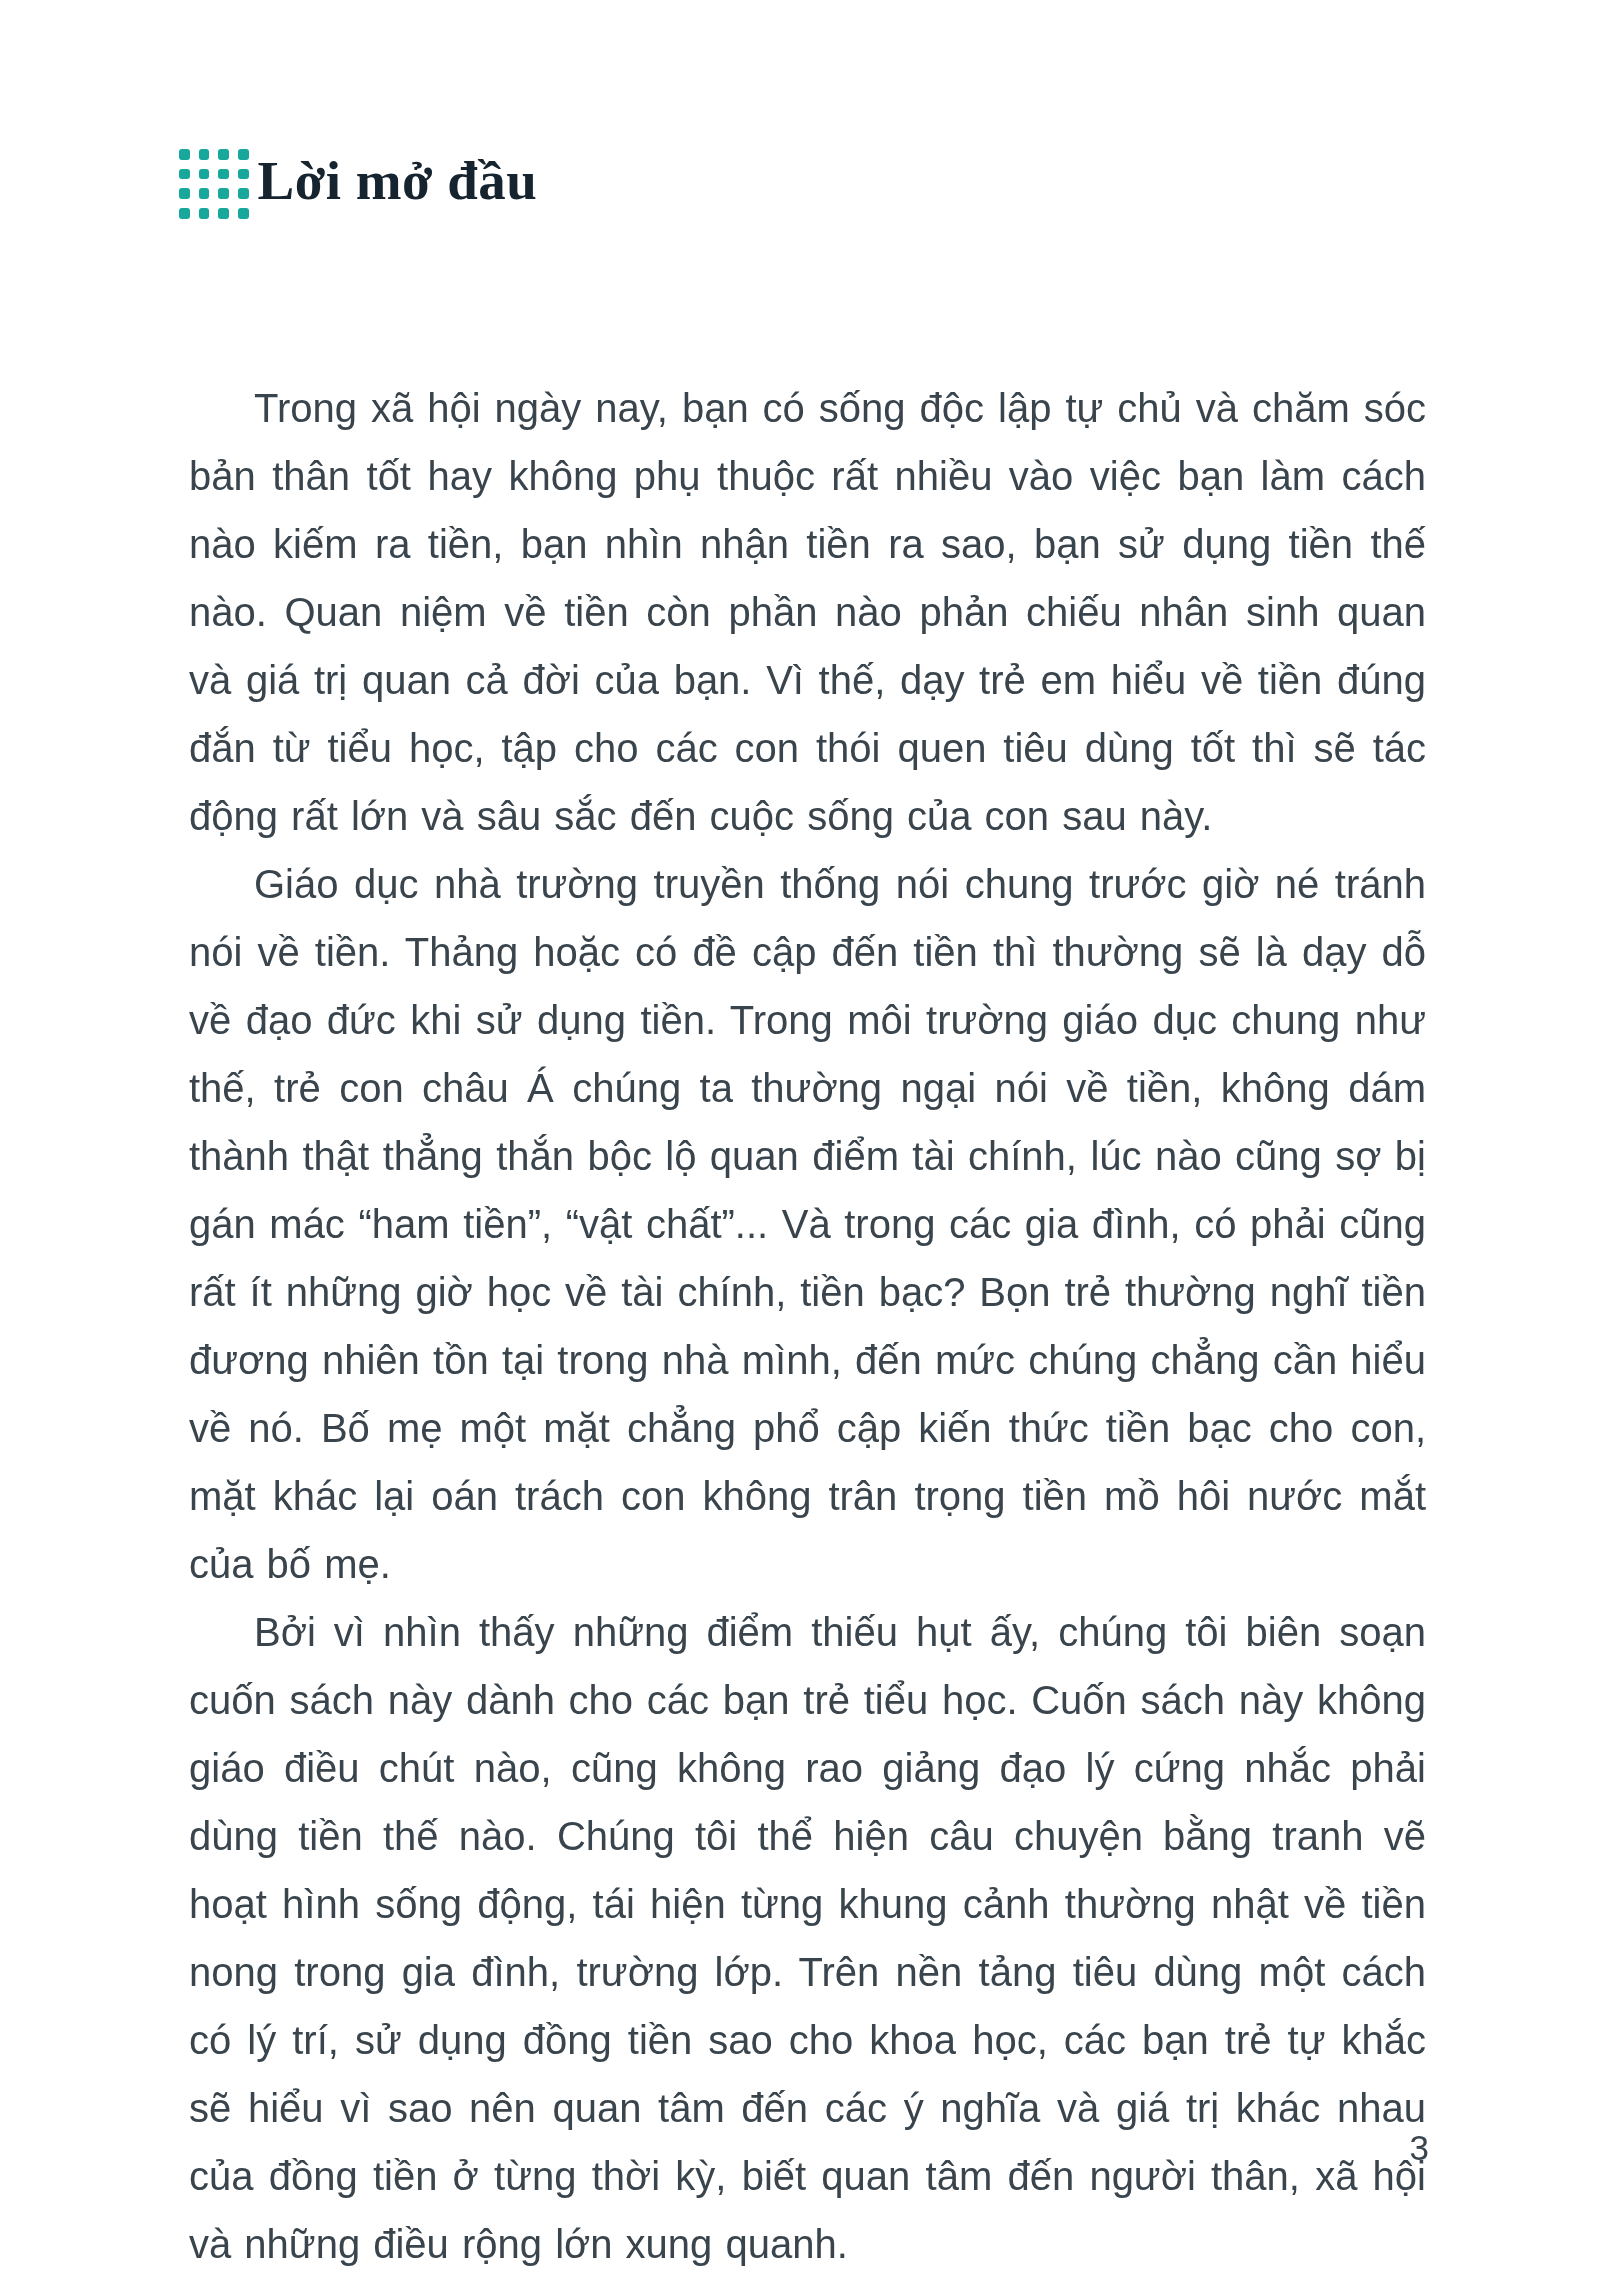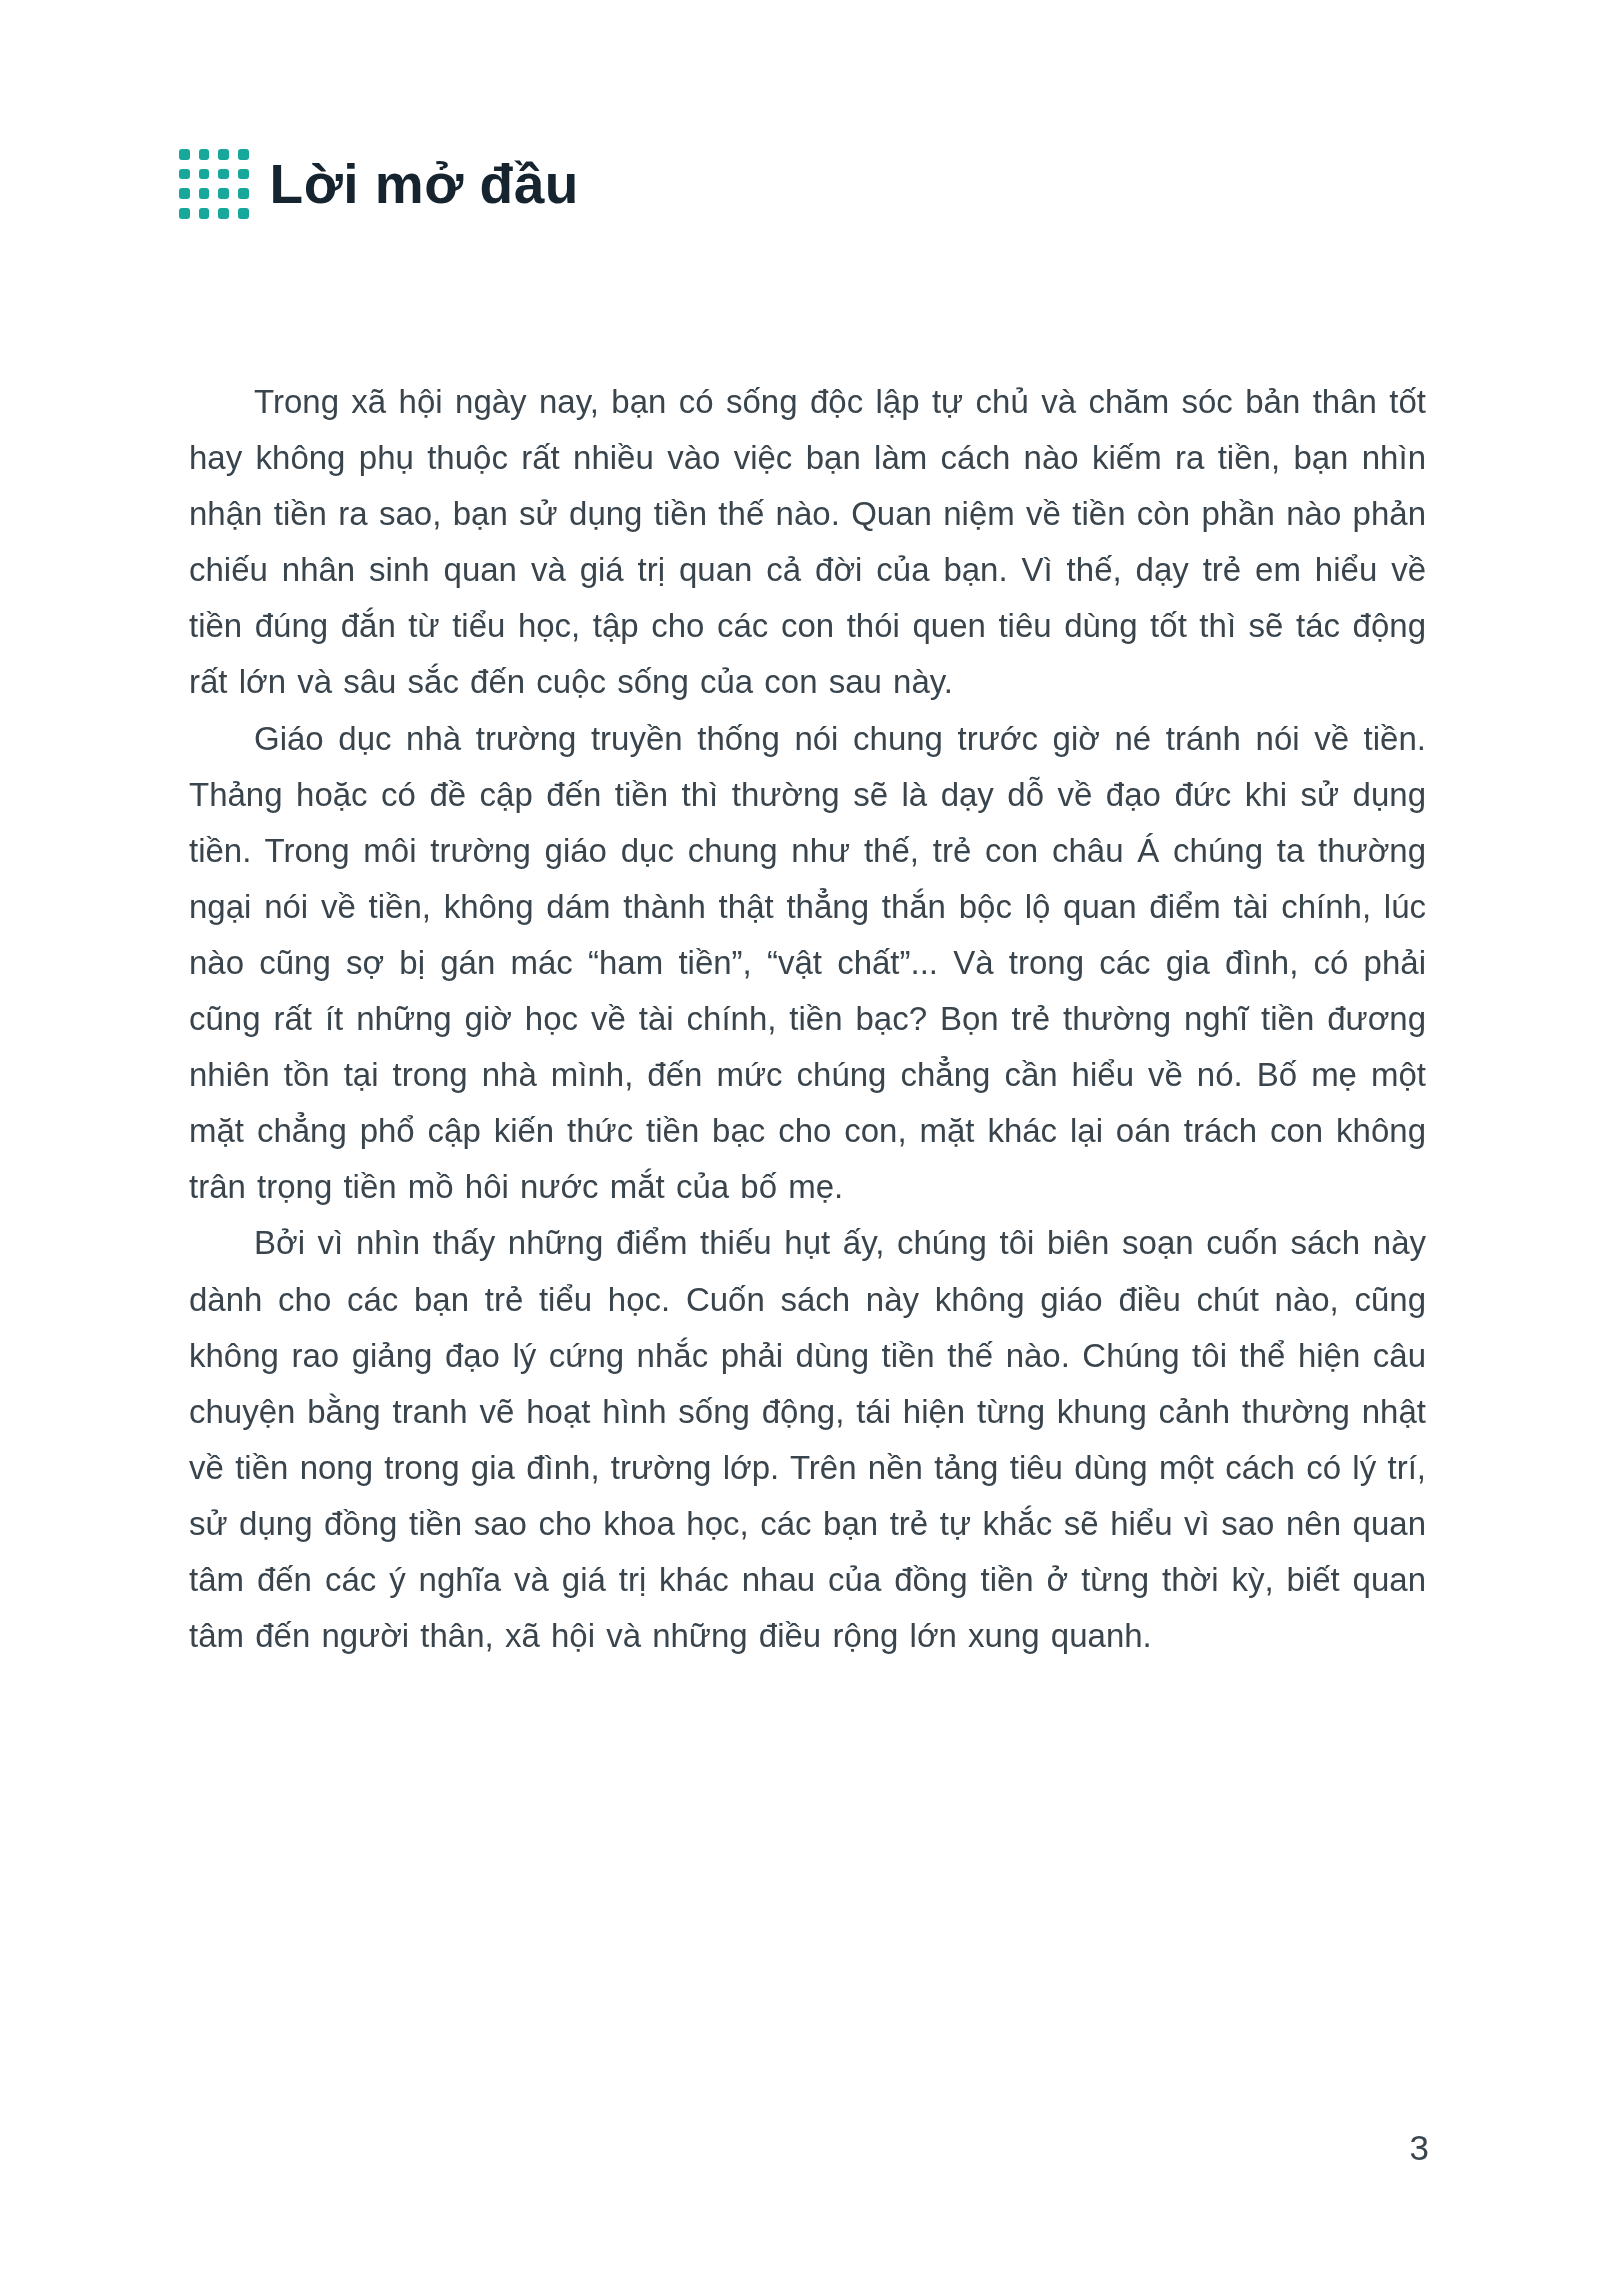--- a/index.html
+++ b/index.html
@@ -14,22 +14,22 @@
     background: #ffffff;
     margin: 0 auto;
     overflow: hidden;
     font-family: "Liberation Sans", sans-serif;
   }
   .heading-row {
     position: absolute;
     left: 179px;
     top: 149px;
     display: flex;
-    align-items: center;
-    gap: 20px;
+    gap: 8px;
+    font-family: Liberation Serif, serif;
   }
   .dots-grid {
     display: grid;
     grid-template-columns: repeat(4, 11.8px);
     grid-auto-rows: 11.8px;
     gap: 7.8px;
   }
   .dots-grid i {
     display: block;
     width: 10.8px;
@@ -45,21 +45,21 @@
     color: var(--heading, #16242f);
   }
   .content {
     position: absolute;
     left: 189px;
     top: 374px;
     width: 1237px;
   }
   .content p {
     margin: 0;
-    font-size: 33px;
+    font-size: 40px;
     line-height: 1.7;
     color: var(--body, #39444c);
     text-align: justify;
     text-indent: 65px;
     word-spacing: 2px;
   }
   .page-number {
     position: absolute;
     right: 191px;
     bottom: 125px;

